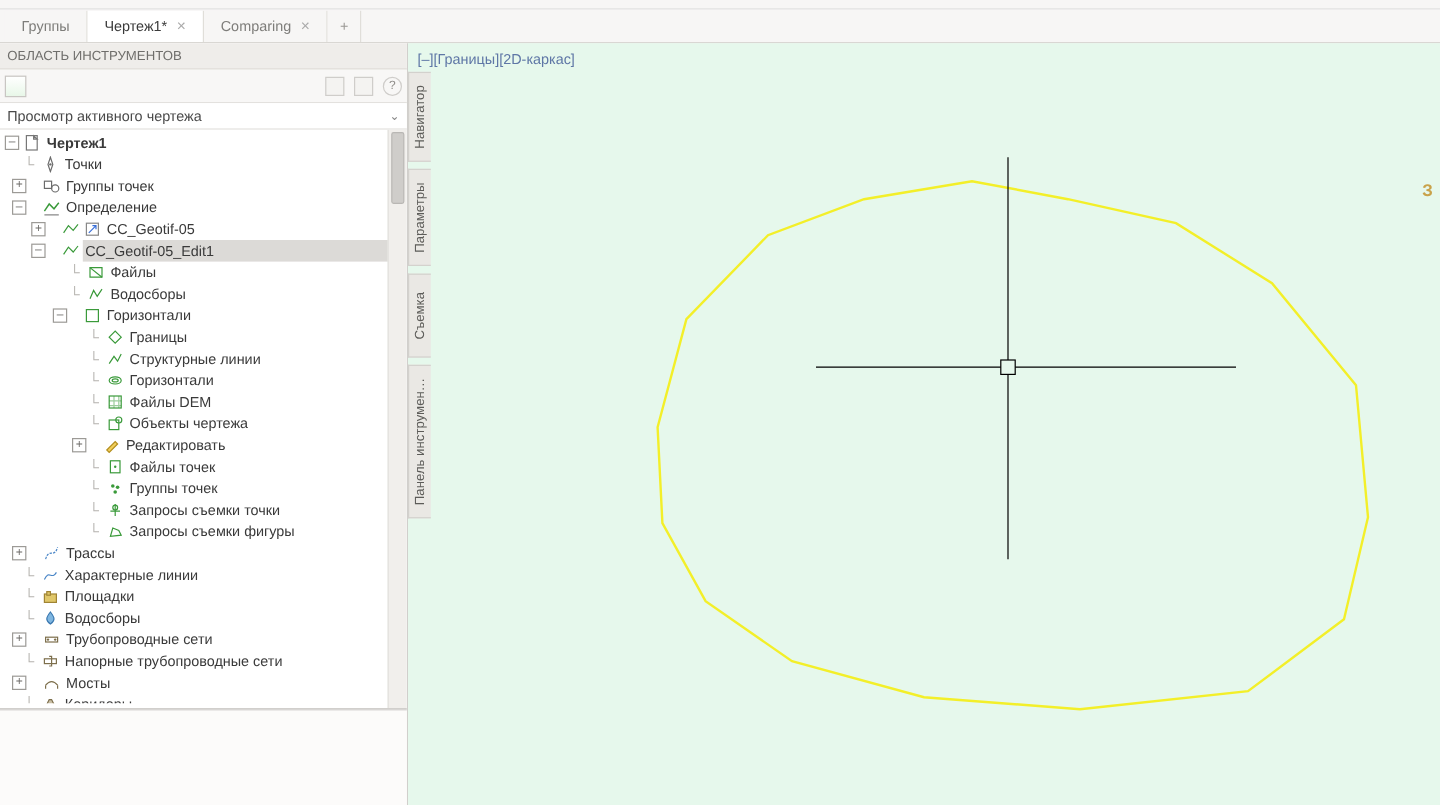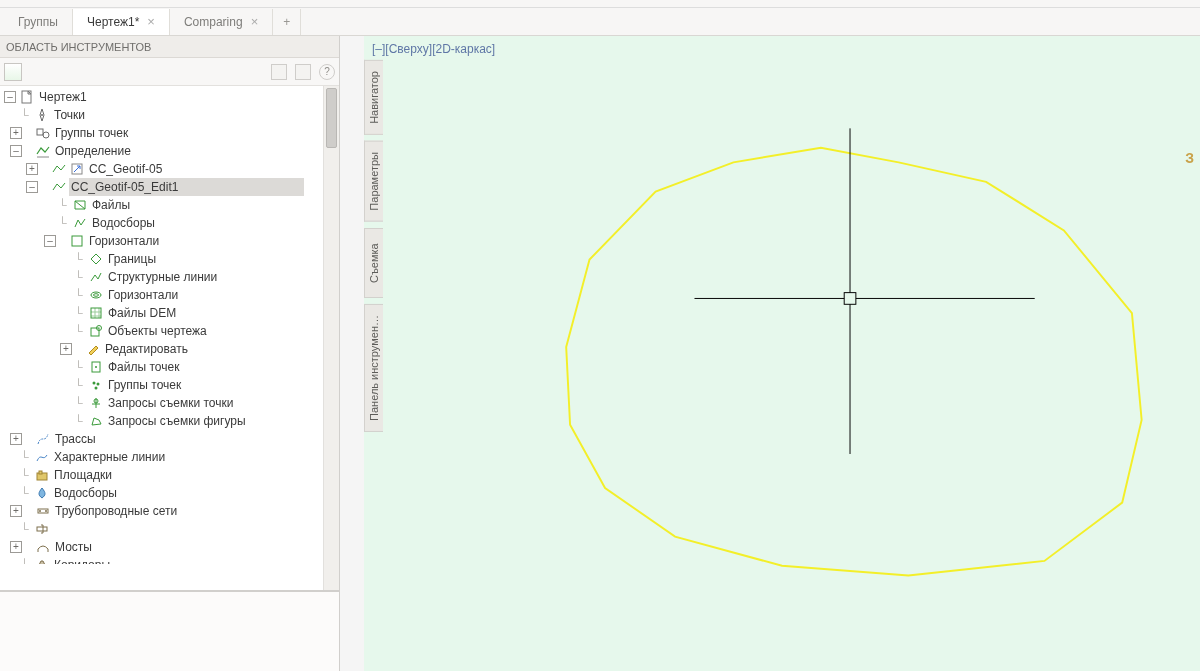--- a/index.html
+++ b/index.html
@@ -47,21 +47,20 @@
     font-size: 13px;
     line-height: 1;
   }
   .tab.newtab {
     padding: 0 10px;
     color: #9a9894;
   }
   .app-body {
     display: flex;
     height: calc(671px - 36px);
-    gap: 24px;
   }
   .sidepanel {
     width: 340px;
     display: flex;
     flex-direction: column;
     border-right: 1px solid #d1cfcc;
     background: #ffffff;
   }
   .panel-title {
     height: 22px;
@@ -215,33 +214,37 @@
   <div class="sidepanel">
     <div class="panel-title">ОБЛАСТЬ ИНСТРУМЕНТОВ</div>
     <div class="toolbar-row">
       <div class="tb-left"></div>
       <div class="tb-right">
         <div class="tb-ico"></div>
         <div class="tb-ico"></div>
         <div class="tb-help">?</div>
       </div>
     </div>
+    <div class="dropdown-row">
+      <span>Просмотр активного чертежа</span>
+      <span class="chev">⌄</span>
+    </div>
 
     <div class="tree-wrap">
       <div class="tree">
 
         <div class="node">
           <span class="tw box">–</span>
           <span class="ico">
               <svg viewBox="0 0 14 14">
                 <rect x="2" y="1" width="9" height="12" fill="#fff" stroke="#777"></rect>
                 <path d="M8 1 L11 4 L8 4 Z" fill="#ddd" stroke="#777"></path>
               </svg>
             </span>
-          <span class="lbl" style="font-weight:normal">Чертеж1</span>
+          <span class="lbl" style="font-weight:bold">Чертеж1</span>
         </div>
 
         <div class="node">
           <span class="indent" style="width:16px"></span>
           <span class="dots" style="width:14px">└</span>
           <span class="ico">
               <svg viewBox="0 0 14 14">
                 <path d="M7 1 L9 7 L7 13 L5 7 Z" fill="none" stroke="#6b6b6b"></path>
                 <circle cx="7" cy="7" r="1" fill="#6b6b6b"></circle>
               </svg>
@@ -295,21 +298,21 @@
 
         <div class="node">
           <span class="indent" style="width:22px"></span>
           <span class="tw box">–</span>
           <span class="dots" style="width:10px"></span>
           <span class="ico">
               <svg viewBox="0 0 14 14">
                 <path d="M1 10 L5 4 L9 8 L13 3" fill="none" stroke="#3a9a3a"></path>
               </svg>
             </span>
-          <span class="lbl sel" style="display:inline-block;width:235px">CC_Geotif-05_Edit1</span>
+          <span class="lbl sel" style="display:inline-block;width:269px">CC_Geotif-05_Edit1</span>
         </div>
 
         <div class="node">
           <span class="indent" style="width:54px"></span>
           <span class="dots" style="width:14px">└</span>
           <span class="ico">
               <svg viewBox="0 0 14 14">
                 <path d="M2 3 L12 3 L12 11 L2 11 Z" fill="none" stroke="#3a9a3a"></path>
                 <path d="M2 3 L12 11" stroke="#3a9a3a"></path>
               </svg>
@@ -506,20 +509,21 @@
         </div>
         <div class="node">
           <span class="indent" style="width:16px"></span>
             <span class="dots" style="width:14px">└</span>
           <span class="ico">
               <svg viewBox="0 0 14 14">
                 <rect x="2" y="5" width="10" height="4" fill="none" stroke="#7d6f4c"></rect>
                 <path d="M6 3 L8 3 L8 11 L6 11" stroke="#7d6f4c" fill="none"></path>
               </svg>
             </span>
+          <span class="lbl">Напорные трубопроводные сети</span>
         </div>
         <div class="node">
           <span class="indent" style="width:6px"></span>
           <span class="tw box">+</span>
           <span class="dots" style="width:10px"></span>
           <span class="ico">
               <svg viewBox="0 0 14 14">
                 <path d="M2 9 Q7 3 12 9" fill="none" stroke="#7d6f4c"></path>
                 <path d="M2 9 L2 12 M12 9 L12 12" stroke="#7d6f4c"></path>
               </svg>
@@ -539,21 +543,21 @@
 
       </div>
       <div class="tree-scroll">
         <div class="thumb"></div>
       </div>
     </div>
     <div class="bottom-box"></div>
   </div>
 
   <div class="canvas-col">
-    <div class="view-label">[–][Сверху][2D-каркас]</div>
+    <div class="view-label">[–][Границы][2D-каркас]</div>
 
     <div class="side-tabs">
       <div class="side-tab">Навигатор</div>
       <div class="side-tab">Параметры</div>
       <div class="side-tab">Съемка</div>
       <div class="side-tab">Панель инструмен…</div>
     </div>
 
     <div class="axis-z">З</div>
 

